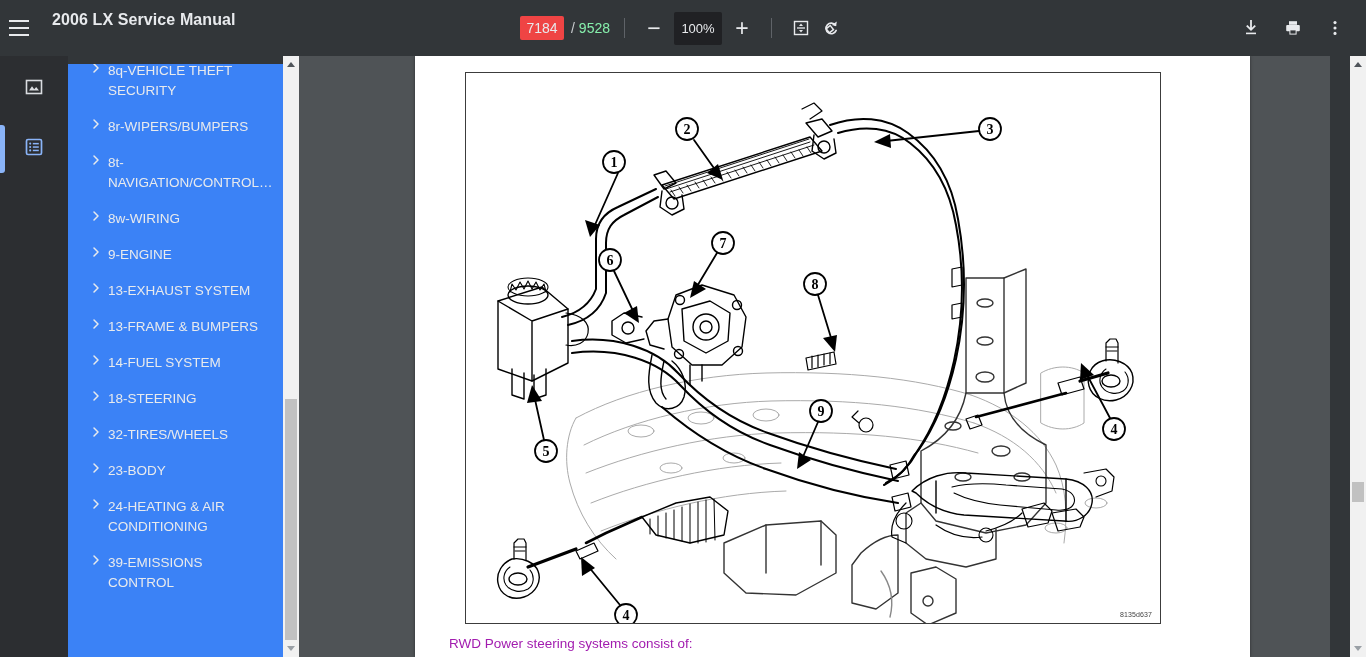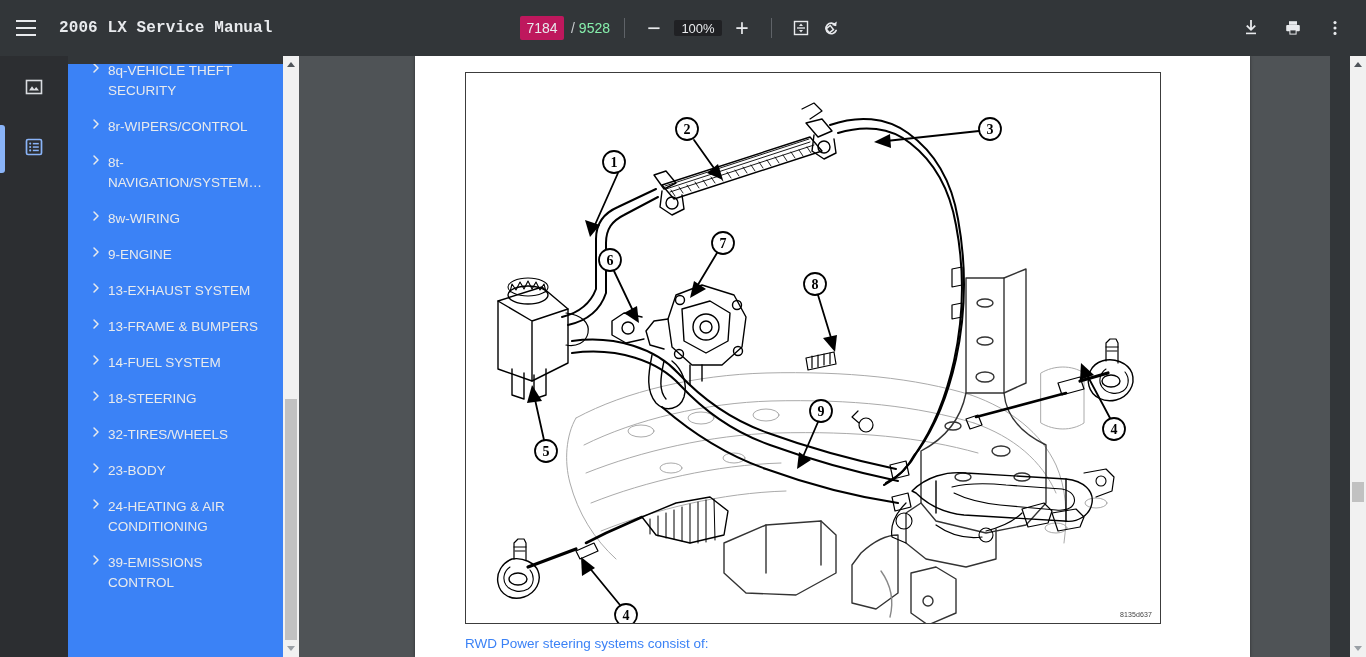--- a/index.html
+++ b/index.html
@@ -13,55 +13,55 @@
 
   
   .toolbar {
     position: absolute; top: 0; left: 0;
     width: 1366px; height: 56px;
     background: #323639;
     display: flex; align-items: center;
     color: #e8eaed;
     z-index: 40;
   }
-  .tb-left { display: flex; align-items: center; padding-left: 9px; font-family: Liberation Mono, monospace; }
+  .tb-left { display: flex; padding-left: 2px; }
   .hamburger {
     width: 34px; height: 34px;
     display: flex; flex-direction: column;
     justify-content: center; align-items: center;
     gap: 5px; cursor: pointer; border-radius: 2px;
   }
   .hamburger i { display:block; width: 20px; height: 2px; background: #e8eaed; }
   .doc-title {
     font-size: 16px; font-weight: bold; color: #e8eaed;
     margin-left: 16px; letter-spacing: .1px; white-space: nowrap;
   }
 
   .tb-center {
     position: absolute; left: 0; right: 0; top: 0; height: 56px;
     display: flex; align-items: center; justify-content: center;
     gap: 0px; pointer-events: none;
   }
   .tb-center > * { pointer-events: auto; }
   .page-input {
-    width: 44px; height: 24px; background: #be185d;
+    width: 44px; height: 24px; background: #ef4444;
     border: none; color: #e8eaed; font-size: 14px;
     text-align: center; font-family: "Liberation Sans", sans-serif;
     border-radius: 2px; outline: none;
   }
   .page-sep { font-size: 14px; color: #c9cccf; margin: 0 4px 0 7px; }
   .page-total { font-size: 14px; color: #86efac; }
   .divider { width: 1px; height: 20px; background: #5f6368; margin: 0 14px; }
   .icon-btn {
     width: 30px; height: 30px; display: flex;
     align-items: center; justify-content: center;
     cursor: pointer; border-radius: 2px; color: #e8eaed;
   }
   .zoom-val {
-    min-width: 48px; height: 16px; background: #202124;
+    min-width: 48px; height: 33px; background: #202124;
     color: #e8eaed; font-size: 13px;
     display: flex; align-items: center; justify-content: center;
     border-radius: 2px; margin: 0 5px; padding: 0 6px;
   }
   .plusminus { font-size: 23px; line-height: 1; font-weight: 300; }
 
   .tb-right {
     position: absolute; right: 16px; top: 0; height: 56px;
     display: flex; align-items: center; gap: 12px;
   }
@@ -155,22 +155,22 @@
     background: #ffffff;
     overflow: hidden;
   }
   .fig-id {
     position: absolute; right: 8px; bottom: 5px;
     font-size: 7px; color: #444;
     font-family: "Liberation Sans", sans-serif;
     letter-spacing: .1px;
   }
   .caption {
-    position: absolute; top: 580px; left: 50px;
-    font-size: 13.5px; color: #3b82f6;
+    position: absolute; top: 580px; left: 34px;
+    font-size: 13.5px; color: #a21caf;
     font-family: "Liberation Sans", sans-serif;
     white-space: nowrap;
   }
 
   
   .v-scroll {
     position: absolute; top: 56px; right: 0;
     width: 16px; height: 601px;
     background: #f1f1f1; z-index: 28;
   }
@@ -289,29 +289,29 @@
             </svg>
           </span>
           <span class="outline-label">8q-VEHICLE THEFT SECURITY</span>
         </div>
         <div class="outline-item">
           <span class="chev">
             <svg width="12" height="12" viewBox="0 0 12 12">
               <path d="M4 2 L8 6 L4 10" fill="none" stroke="#e8eaed" stroke-width="1.5" stroke-linecap="round" stroke-linejoin="round"></path>
             </svg>
           </span>
-          <span class="outline-label">8r-WIPERS/CONTROL</span>
-        </div>
-        <div class="outline-item">
-          <span class="chev">
-            <svg width="12" height="12" viewBox="0 0 12 12">
-              <path d="M4 2 L8 6 L4 10" fill="none" stroke="#e8eaed" stroke-width="1.5" stroke-linecap="round" stroke-linejoin="round"></path>
-            </svg>
-          </span>
-          <span class="outline-label">8t-NAVIGATION/SYSTEM…</span>
+          <span class="outline-label">8r-WIPERS/BUMPERS</span>
+        </div>
+        <div class="outline-item">
+          <span class="chev">
+            <svg width="12" height="12" viewBox="0 0 12 12">
+              <path d="M4 2 L8 6 L4 10" fill="none" stroke="#e8eaed" stroke-width="1.5" stroke-linecap="round" stroke-linejoin="round"></path>
+            </svg>
+          </span>
+          <span class="outline-label">8t-NAVIGATION/CONTROL…</span>
         </div>
         <div class="outline-item">
           <span class="chev">
             <svg width="12" height="12" viewBox="0 0 12 12">
               <path d="M4 2 L8 6 L4 10" fill="none" stroke="#e8eaed" stroke-width="1.5" stroke-linecap="round" stroke-linejoin="round"></path>
             </svg>
           </span>
           <span class="outline-label">8w-WIRING</span>
         </div>
         <div class="outline-item">

